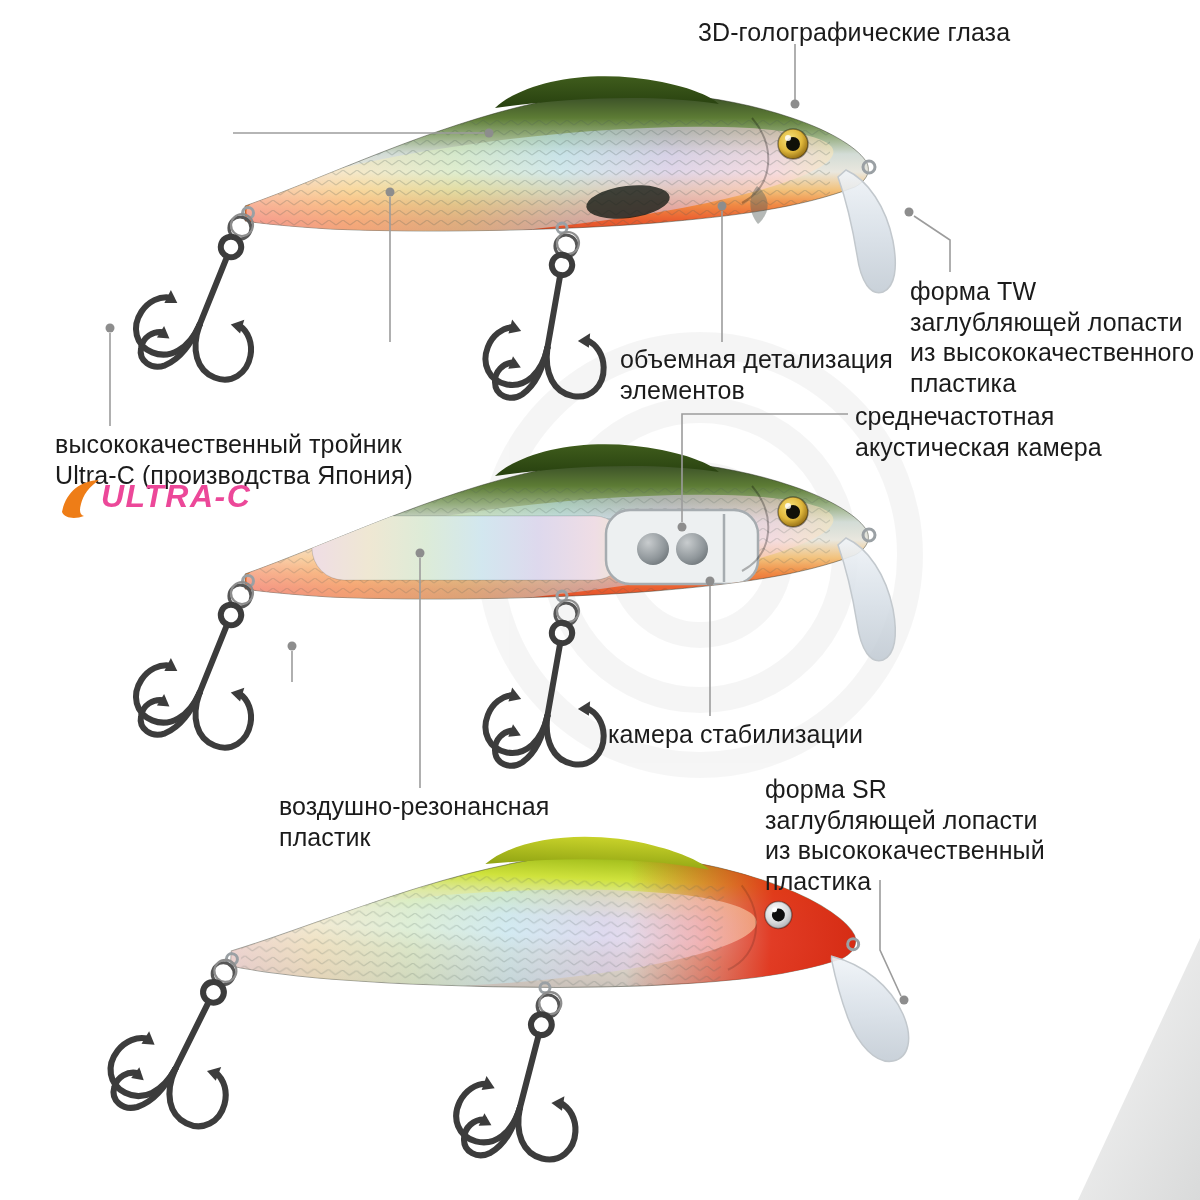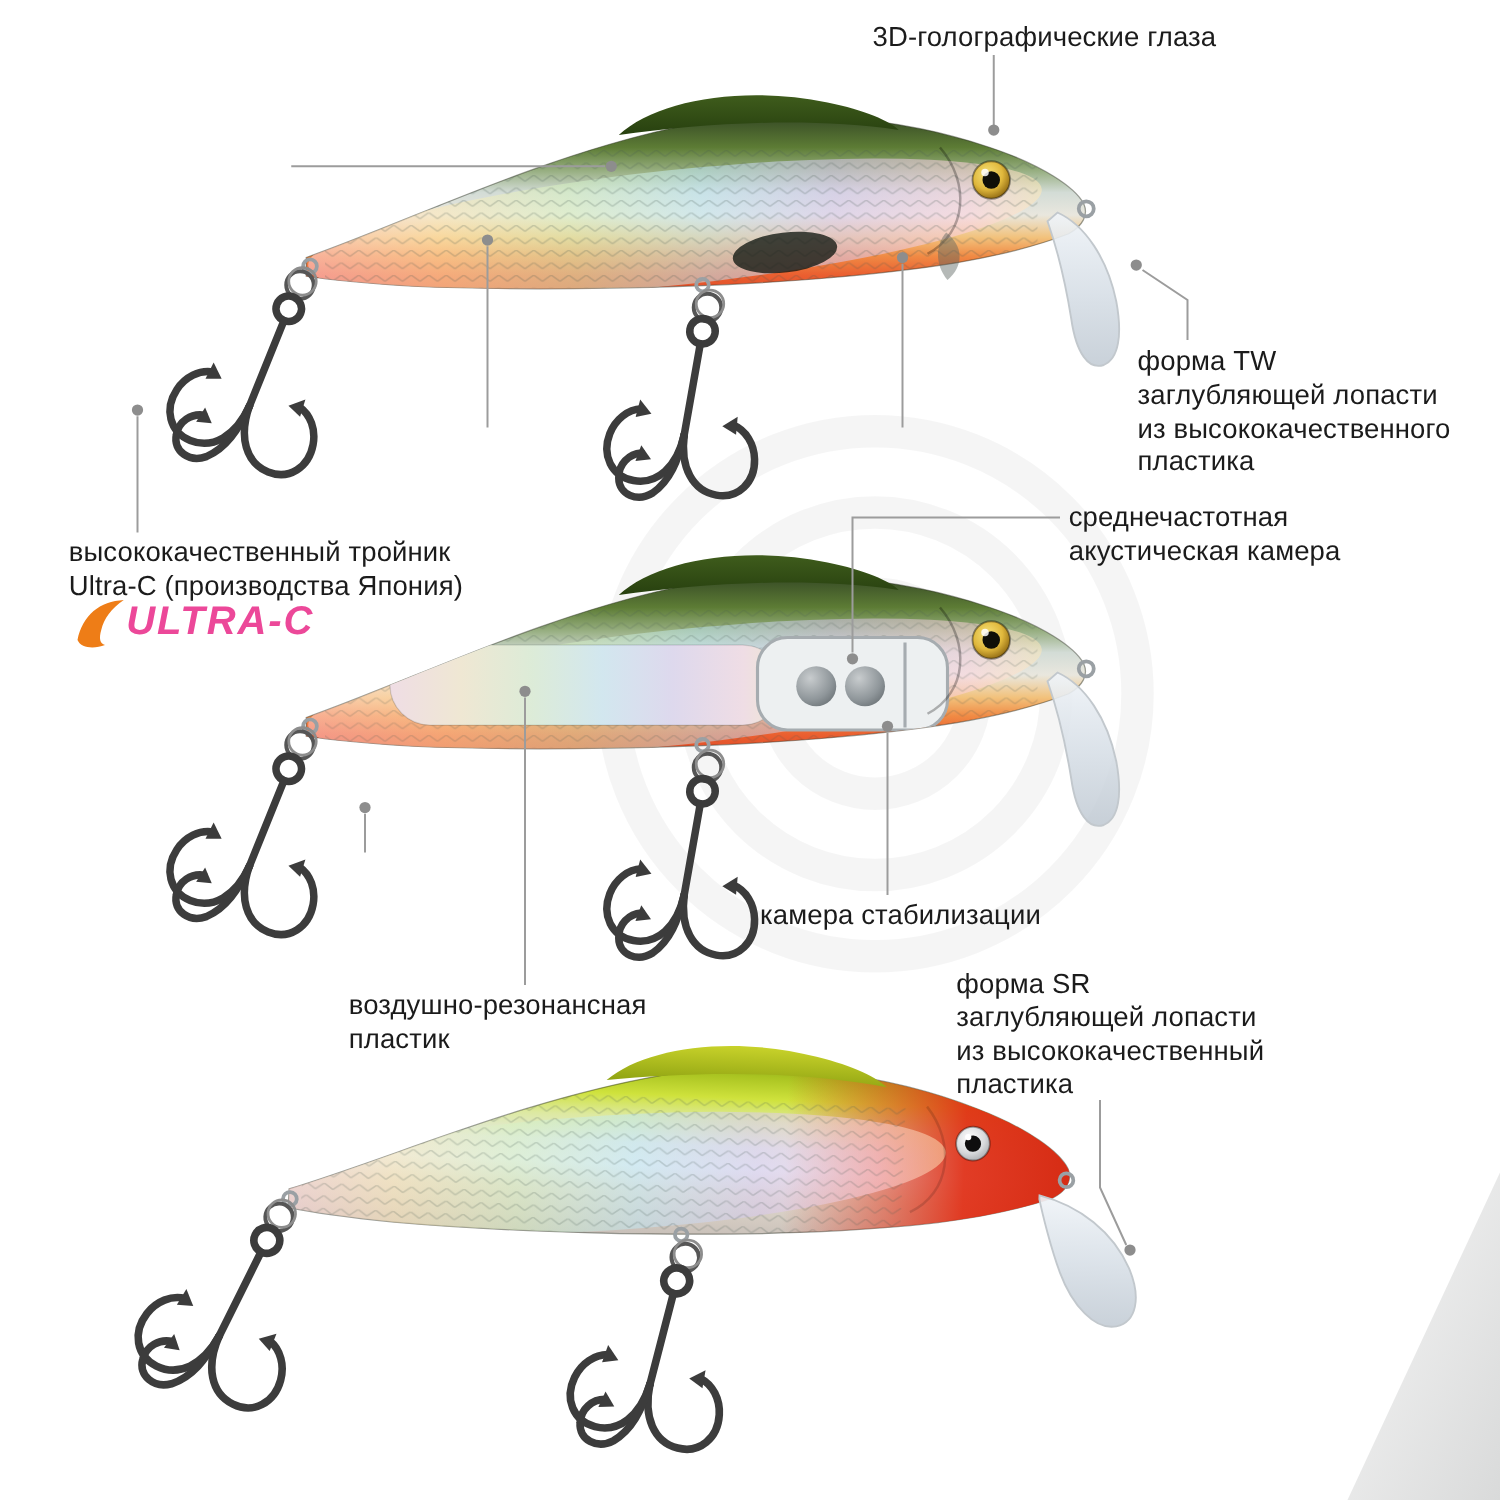--- a/index.html
+++ b/index.html
@@ -2,21 +2,21 @@
 <html><head>
 <meta charset="utf-8">
 <style>
   html,body{margin:0;padding:0;background:#fff;}
   .canvas{
     position:relative;width:1200px;height:1200px;background:#ffffff;
     font-family:"Liberation Sans",sans-serif;overflow:hidden;
   }
   svg.art{position:absolute;left:0;top:0;width:1200px;height:1200px;}
   .label{
-    position:absolute;font-size:22px;line-height:1.22;color:#1b1b1b;
+    position:absolute;font-size:25px;line-height:1.22;color:#1b1b1b;
     white-space:pre-line;letter-spacing:.1px;
   }
   .logo{
     position:absolute;left:56px;top:478px;display:flex;align-items:flex-start;
     color:#ec4899;font-style:italic;font-weight:bold;font-size:32px;
     letter-spacing:1.5px;
   }
   .logo svg{margin-right:-1px;}
   
   .ld{stroke:#9c9c9c;stroke-width:1.6;fill:none;}
@@ -278,20 +278,22 @@
 
       <line class="ld" x1="420" y1="788" x2="420" y2="558"></line>
       <circle class="dot" cx="420" cy="553" r="4.5"></circle>
 
       <polyline class="ld" points="880,880 880,950 901,996"></polyline>
       <circle class="dot" cx="904" cy="1000" r="4.5"></circle>
     </g>
   </svg>
 
   <div class="label" style="left:698px;top:17px">3D-голографические глаза</div>
+  <div class="label" style="left:620px;top:344px">объемная детализация
+элементов</div>
   <div class="label" style="left:910px;top:276px">форма TW
 заглубляющей лопасти
 из высококачественного
 пластика</div>
   <div class="label" style="left:855px;top:401px">среднечастотная
 акустическая камера</div>
   <div class="label" style="left:55px;top:429px">высококачественный тройник
 Ultra-C (производства Япония)</div>
   <div class="label" style="left:608px;top:719px">камера стабилизации</div>
   <div class="label" style="left:279px;top:791px">воздушно-резонансная

